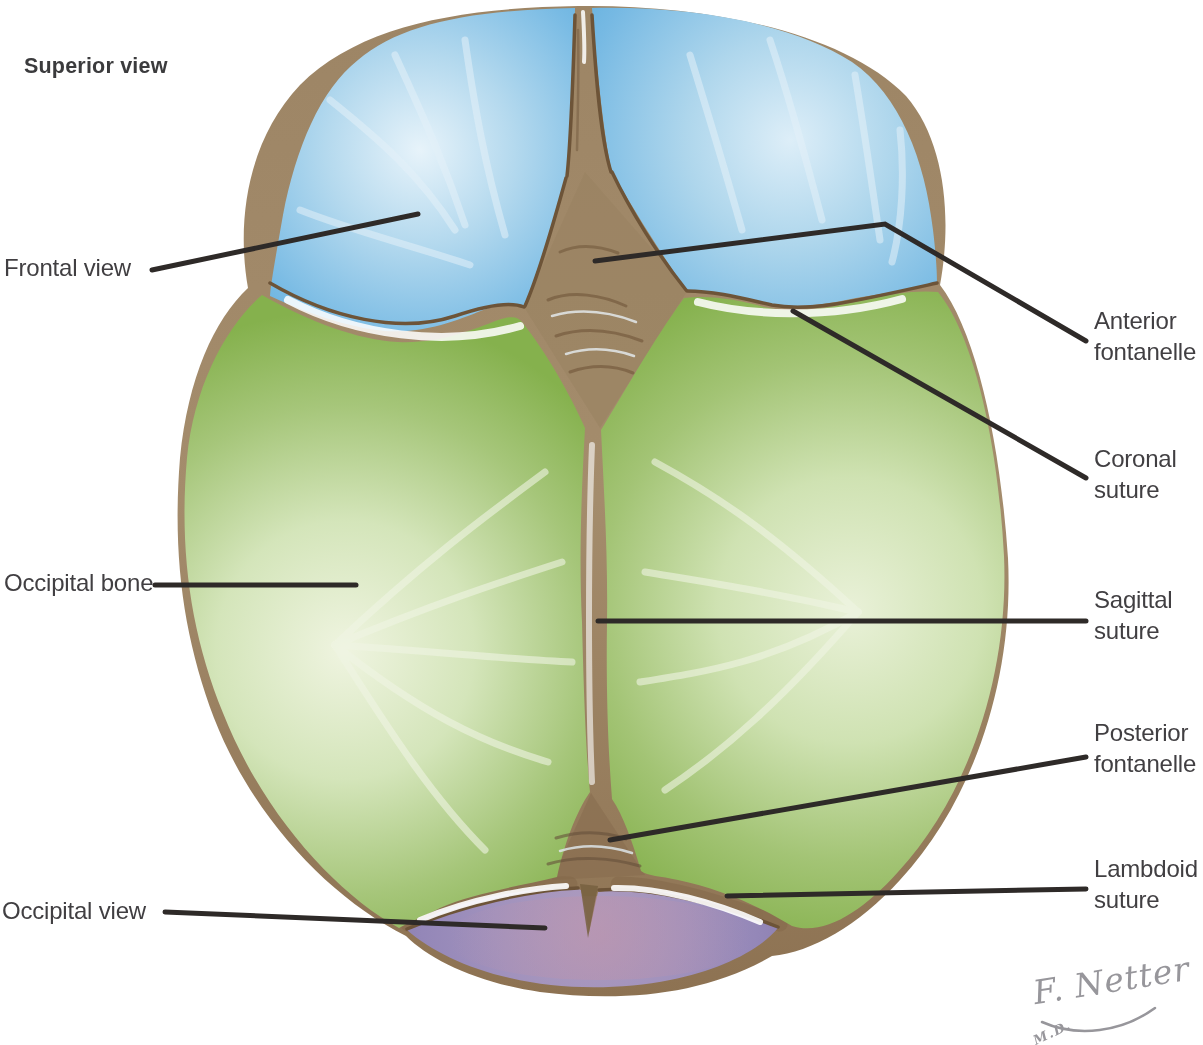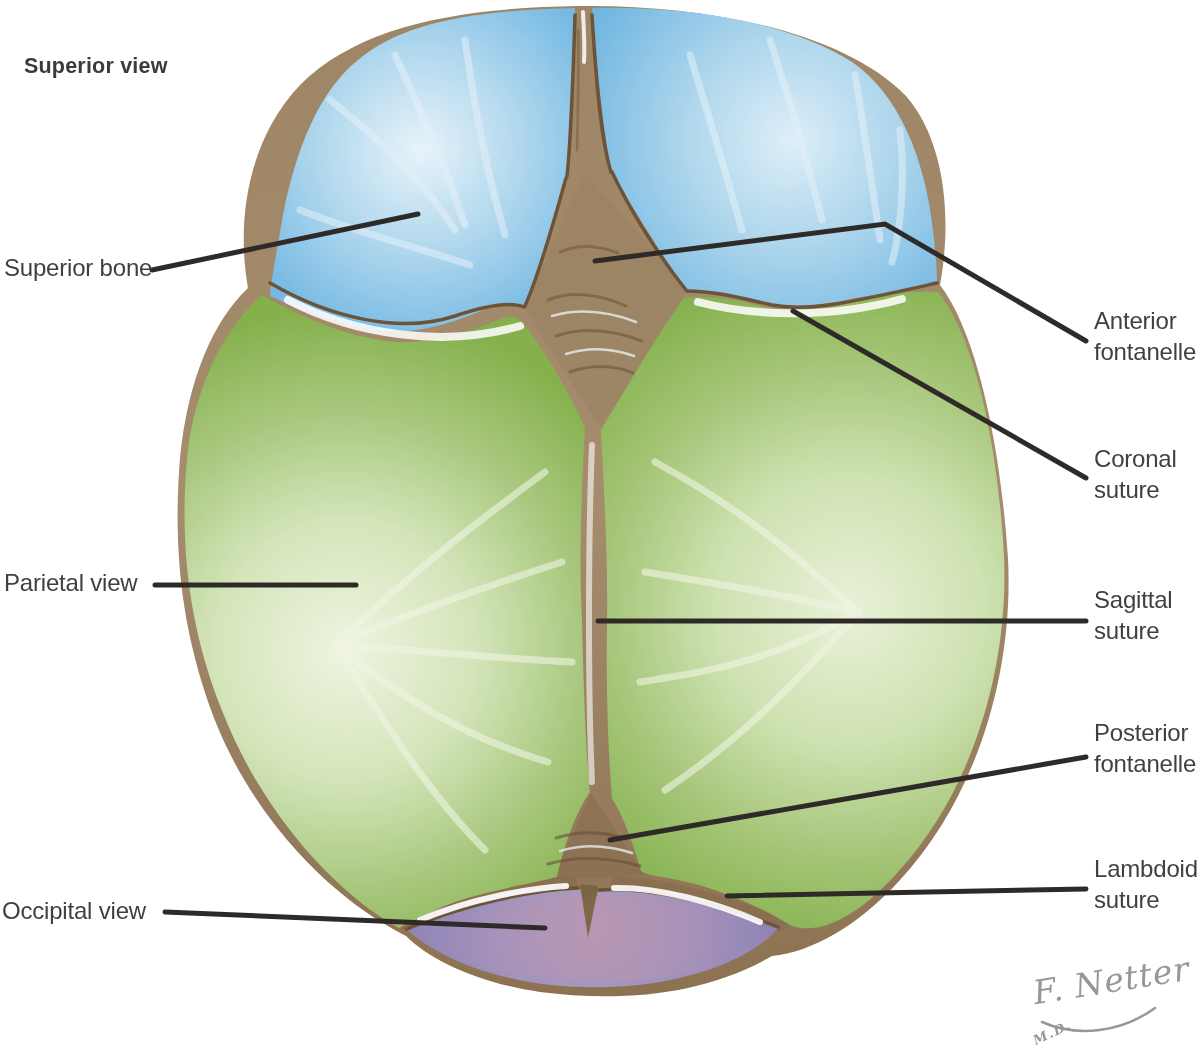--- a/index.html
+++ b/index.html
@@ -191,22 +191,22 @@
       <path d="M598 621 L1086 621"></path>
       <path d="M610 840 L1086 757"></path>
       <path d="M727 896 L1086 889"></path>
     </g>
 
     <path d="M1042 1022 C1078 1038 1122 1032 1155 1008" stroke="#97969b" stroke-width="2.5" fill="none" stroke-linecap="round"></path>
   </svg>
 
   <div class="title">Superior view</div>
 
-  <div class="lbl left lbl-frontal">Superior bone</div>
-  <div class="lbl left lbl-parietal">Parietal view</div>
+  <div class="lbl left lbl-frontal">Frontal view</div>
+  <div class="lbl left lbl-parietal">Occipital bone</div>
   <div class="lbl left lbl-occipital">Occipital view</div>
 
   <div class="lbl right lbl-ant-fontanelle">Anterior fontanelle</div>
   <div class="lbl right lbl-coronal">Coronal suture</div>
   <div class="lbl right lbl-sagittal">Sagittal suture</div>
   <div class="lbl right lbl-post-fontanelle">Posterior fontanelle</div>
   <div class="lbl right lbl-lambdoid">Lambdoid suture</div>
 
   <div class="sig">
     <span class="sig-name">F. Netter</span><span class="sig-md">M.D.</span>

